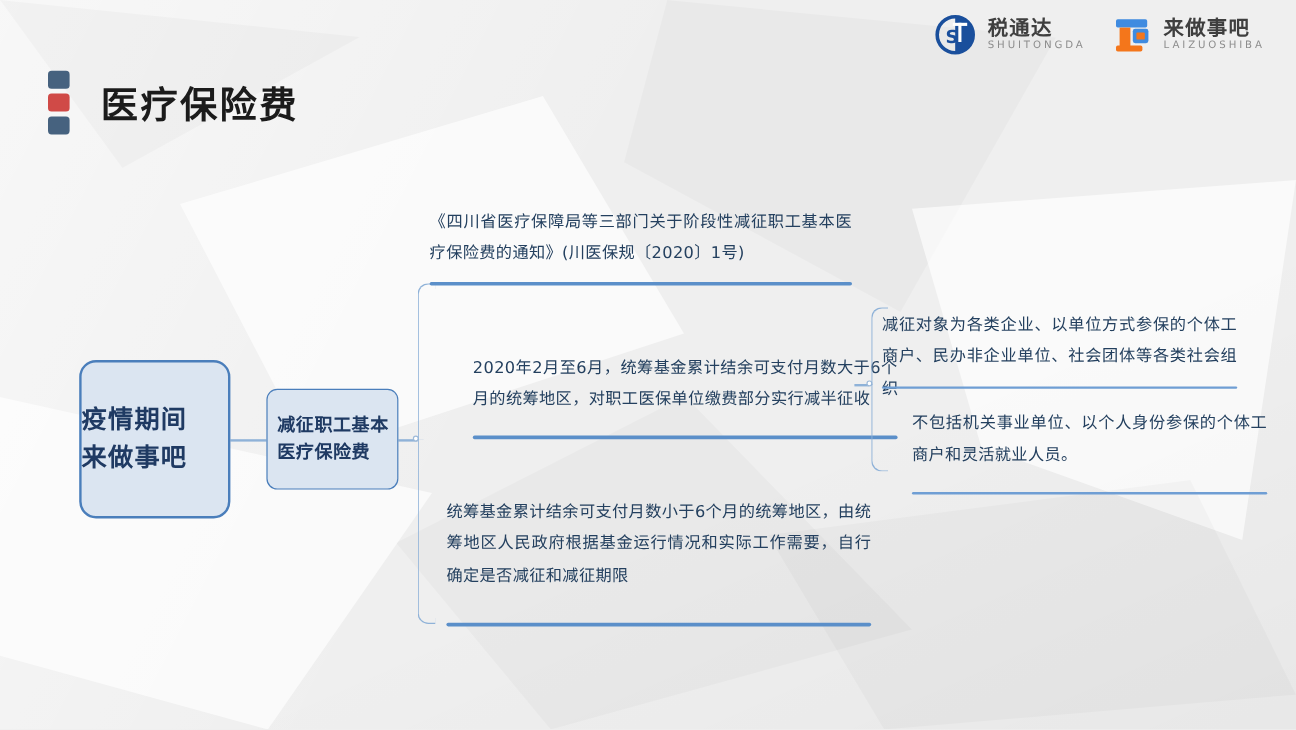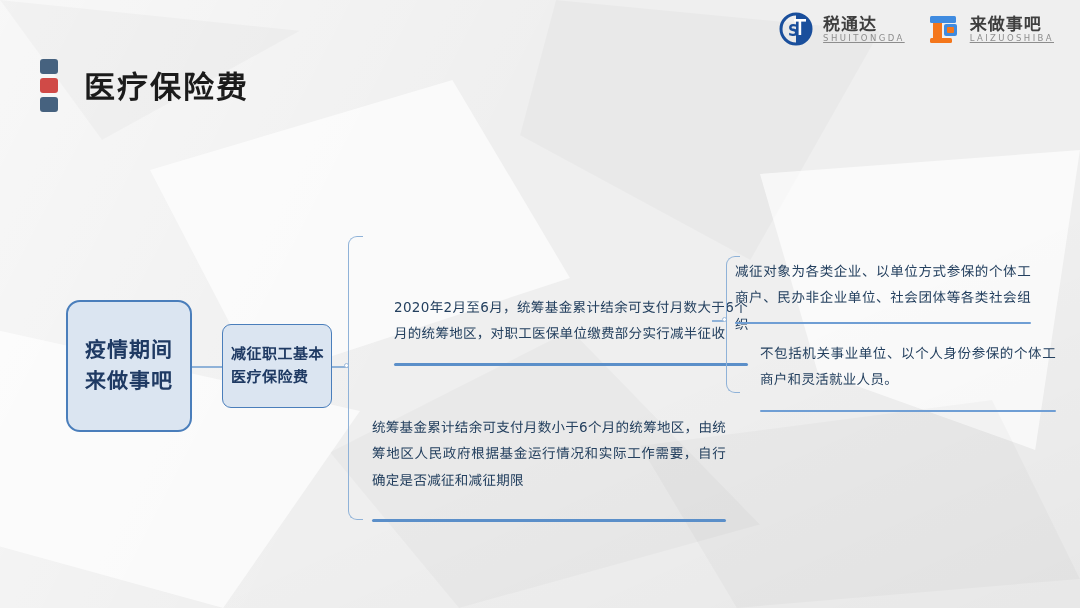--- a/index.html
+++ b/index.html
@@ -89,21 +89,20 @@
     color: #3f3f3f;
     white-space: nowrap;
   }
   .brand-en {
     font-family: "DejaVu Sans", "Liberation Sans", sans-serif;
     font-size: 8.5px;
     letter-spacing: 2.4px;
     color: #8d8d8d;
     margin-top: 1px;
     white-space: nowrap;
-    text-decoration: underline;
   }
 
   
   .map { position: absolute; inset: 0; }
 
   .node {
     position: absolute;
     box-sizing: border-box;
     background: #dbe5f1;
     border: 2px solid #4a7ebb;
@@ -117,21 +116,20 @@
   .node span { display: block; white-space: nowrap; }
 
   #node-root {
     left: 66px;
     top: 300px;
     width: 126px;
     height: 132px;
     font-size: 21px;
     line-height: 1.5;
     letter-spacing: 1px;
-    text-align: center;
     border-radius: 14px;
   }
   #node-child {
     left: 222px;
     top: 324px;
     width: 110px;
     height: 84px;
     font-size: 15px;
     line-height: 1.55;
     padding-left: 8px;
@@ -249,20 +247,24 @@
 
   <div class="map">
 
     <div class="wire h" style="left:192px;top:366px;width:30px;"></div>
 
     <div class="wire h" style="left:332px;top:366px;width:16px;"></div>
     <div class="bullet-dot" style="left:344px;top:363px;"></div>
     <div class="wire-corner tl" style="left:348px;top:236px;width:14px;height:130px;"></div>
     <div class="wire-corner bl" style="left:348px;top:366px;width:14px;height:153px;"></div>
 
+    <div class="leaf" id="leaf-1">
+      <span>《四川省医疗保障局等三部门关于阶段性减征职工基本医疗保险费的通知》(川医保规〔2020〕1号)</span>
+      <div class="rule"></div>
+    </div>
 
     <div class="leaf" id="leaf-2">
       <span>2020年2月至6月，统筹基金累计结余可支付月数大于6个月的统筹地区，对职工医保单位缴费部分实行减半征收</span>
       <div class="rule"></div>
     </div>
 
     <div class="leaf" id="leaf-3">
       <span>统筹基金累计结余可支付月数小于6个月的统筹地区，由统筹地区人民政府根据基金运行情况和实际工作需要，自行确定是否减征和减征期限</span>
       <div class="rule"></div>
     </div>

